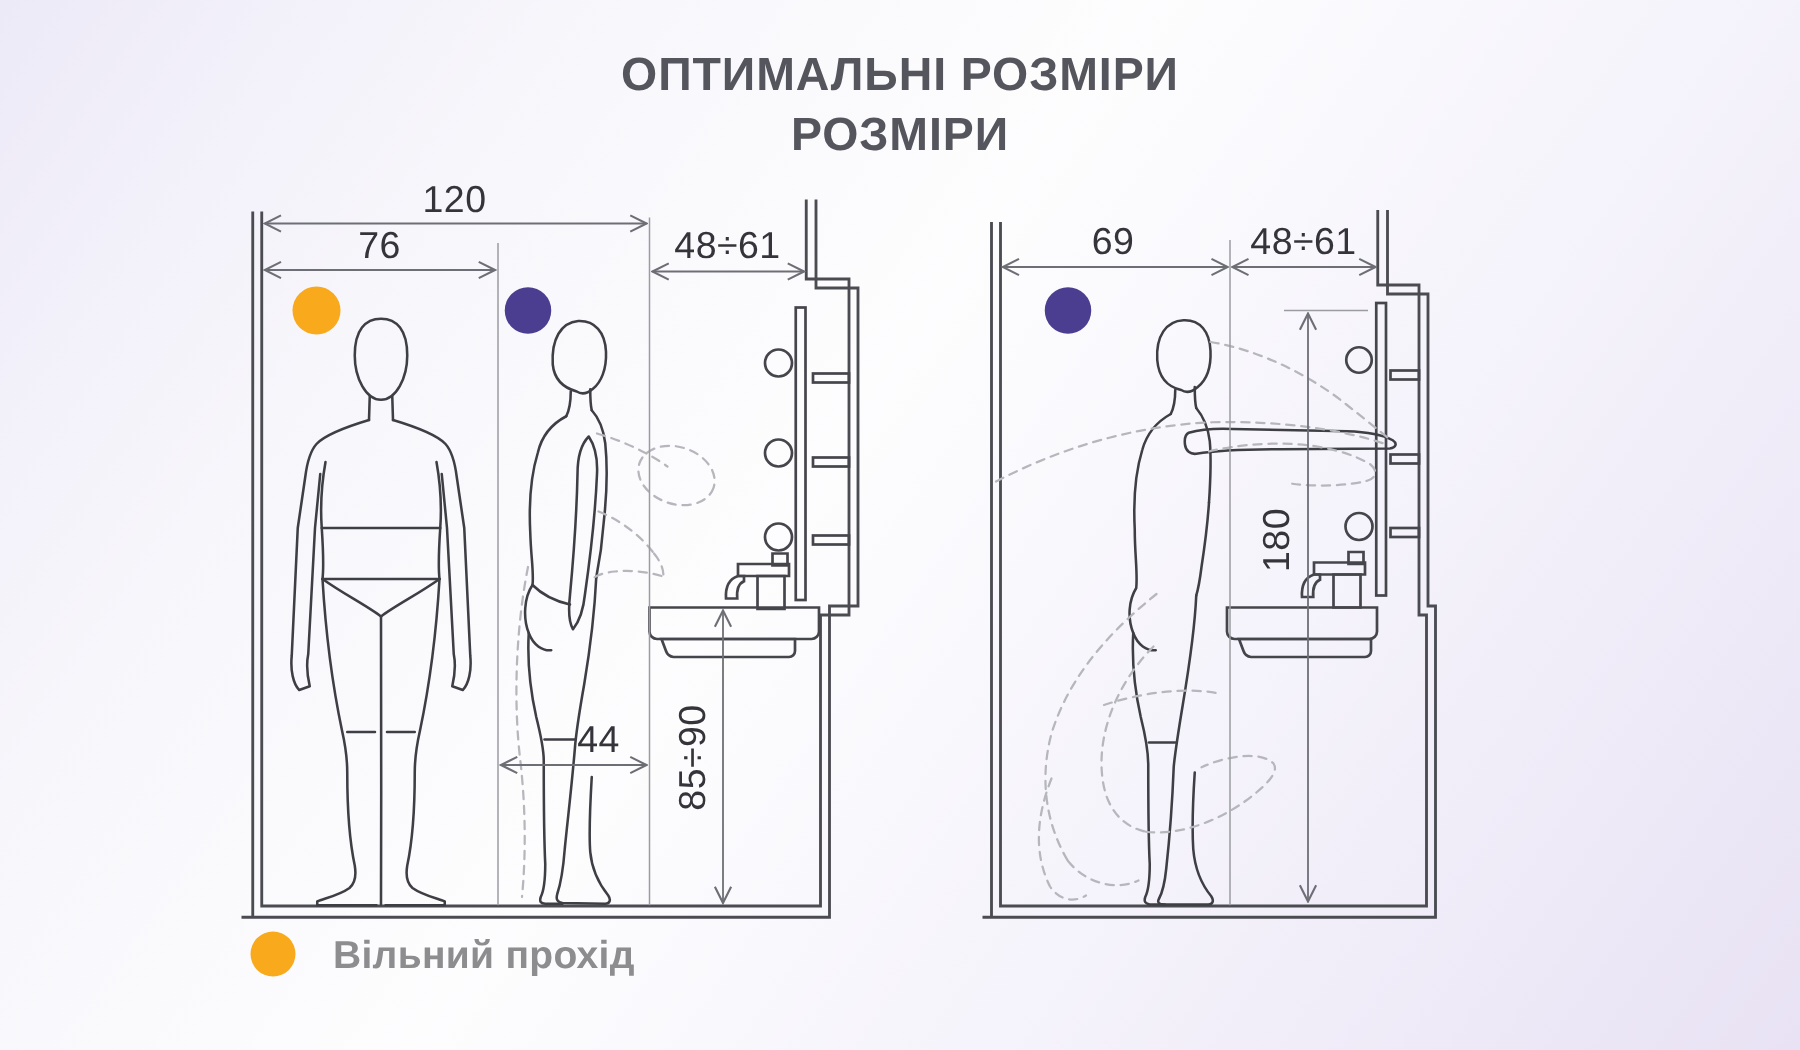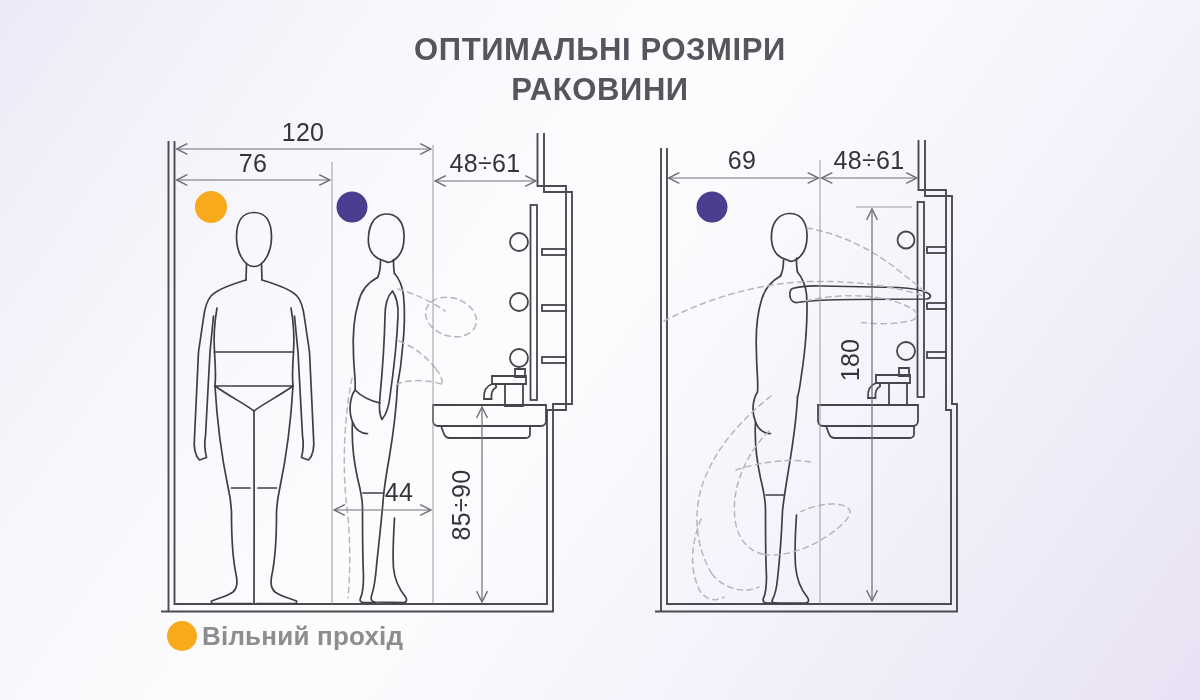--- a/index.html
+++ b/index.html
@@ -13,31 +13,31 @@
     font-size:31px;font-weight:800;color:#55555d;letter-spacing:.6px;line-height:40px;
   }
   svg.draw{position:absolute;left:0;top:0;}
   .wall{stroke:#4b4b52;stroke-width:1.9;fill:none;stroke-linejoin:miter;}
   .fixt{stroke:#45454c;stroke-width:1.8;fill:none;}
   .fig{stroke:#3e3e45;stroke-width:1.7;fill:none;stroke-linejoin:round;stroke-linecap:round;}
   .dash{stroke:#b6b6bd;stroke-width:1.5;fill:none;stroke-dasharray:5.5 4.5;stroke-linecap:round;}
   .dim{stroke:#6e6e76;stroke-width:1.2;fill:none;}
   .ext{stroke:#9b9ba2;stroke-width:1;fill:none;}
   .dim-text{font-size:25px;fill:#34343a;font-weight:500;letter-spacing:.3px;}
-  .legend-item{position:absolute;display:flex;align-items:center;gap:4px;}
+  .legend-item{position:absolute;display:flex;align-items:center;gap:24px;}
   .legend-label{font-size:26px;font-weight:700;color:#8d8d90;letter-spacing:.2px;}
 </style>
 </head>
 <body>
 
 <div class="canvas">
 
   <div class="title">
     <div>ОПТИМАЛЬНІ РОЗМІРИ</div>
-    <div>РАКОВИНИ</div>
+    <div>РОЗМІРИ</div>
   </div>
 
   <svg class="draw" width="1200" height="700" viewBox="0 0 1200 700">
     <defs>
       <marker id="arr" viewBox="0 0 12 12" refX="11" refY="6" markerWidth="13" markerHeight="13" orient="auto-start-reverse" markerUnits="userSpaceOnUse">
         <path d="M1,1 L11,6 L1,11" fill="none" stroke="#6e6e76" stroke-width="1.3"></path>
       </marker>
       <g id="faucet-shape">
         <path d="M515,369 h10 v8 h-10 z"></path>
         <path d="M492,376 h34 v8 h-34 z"></path>

